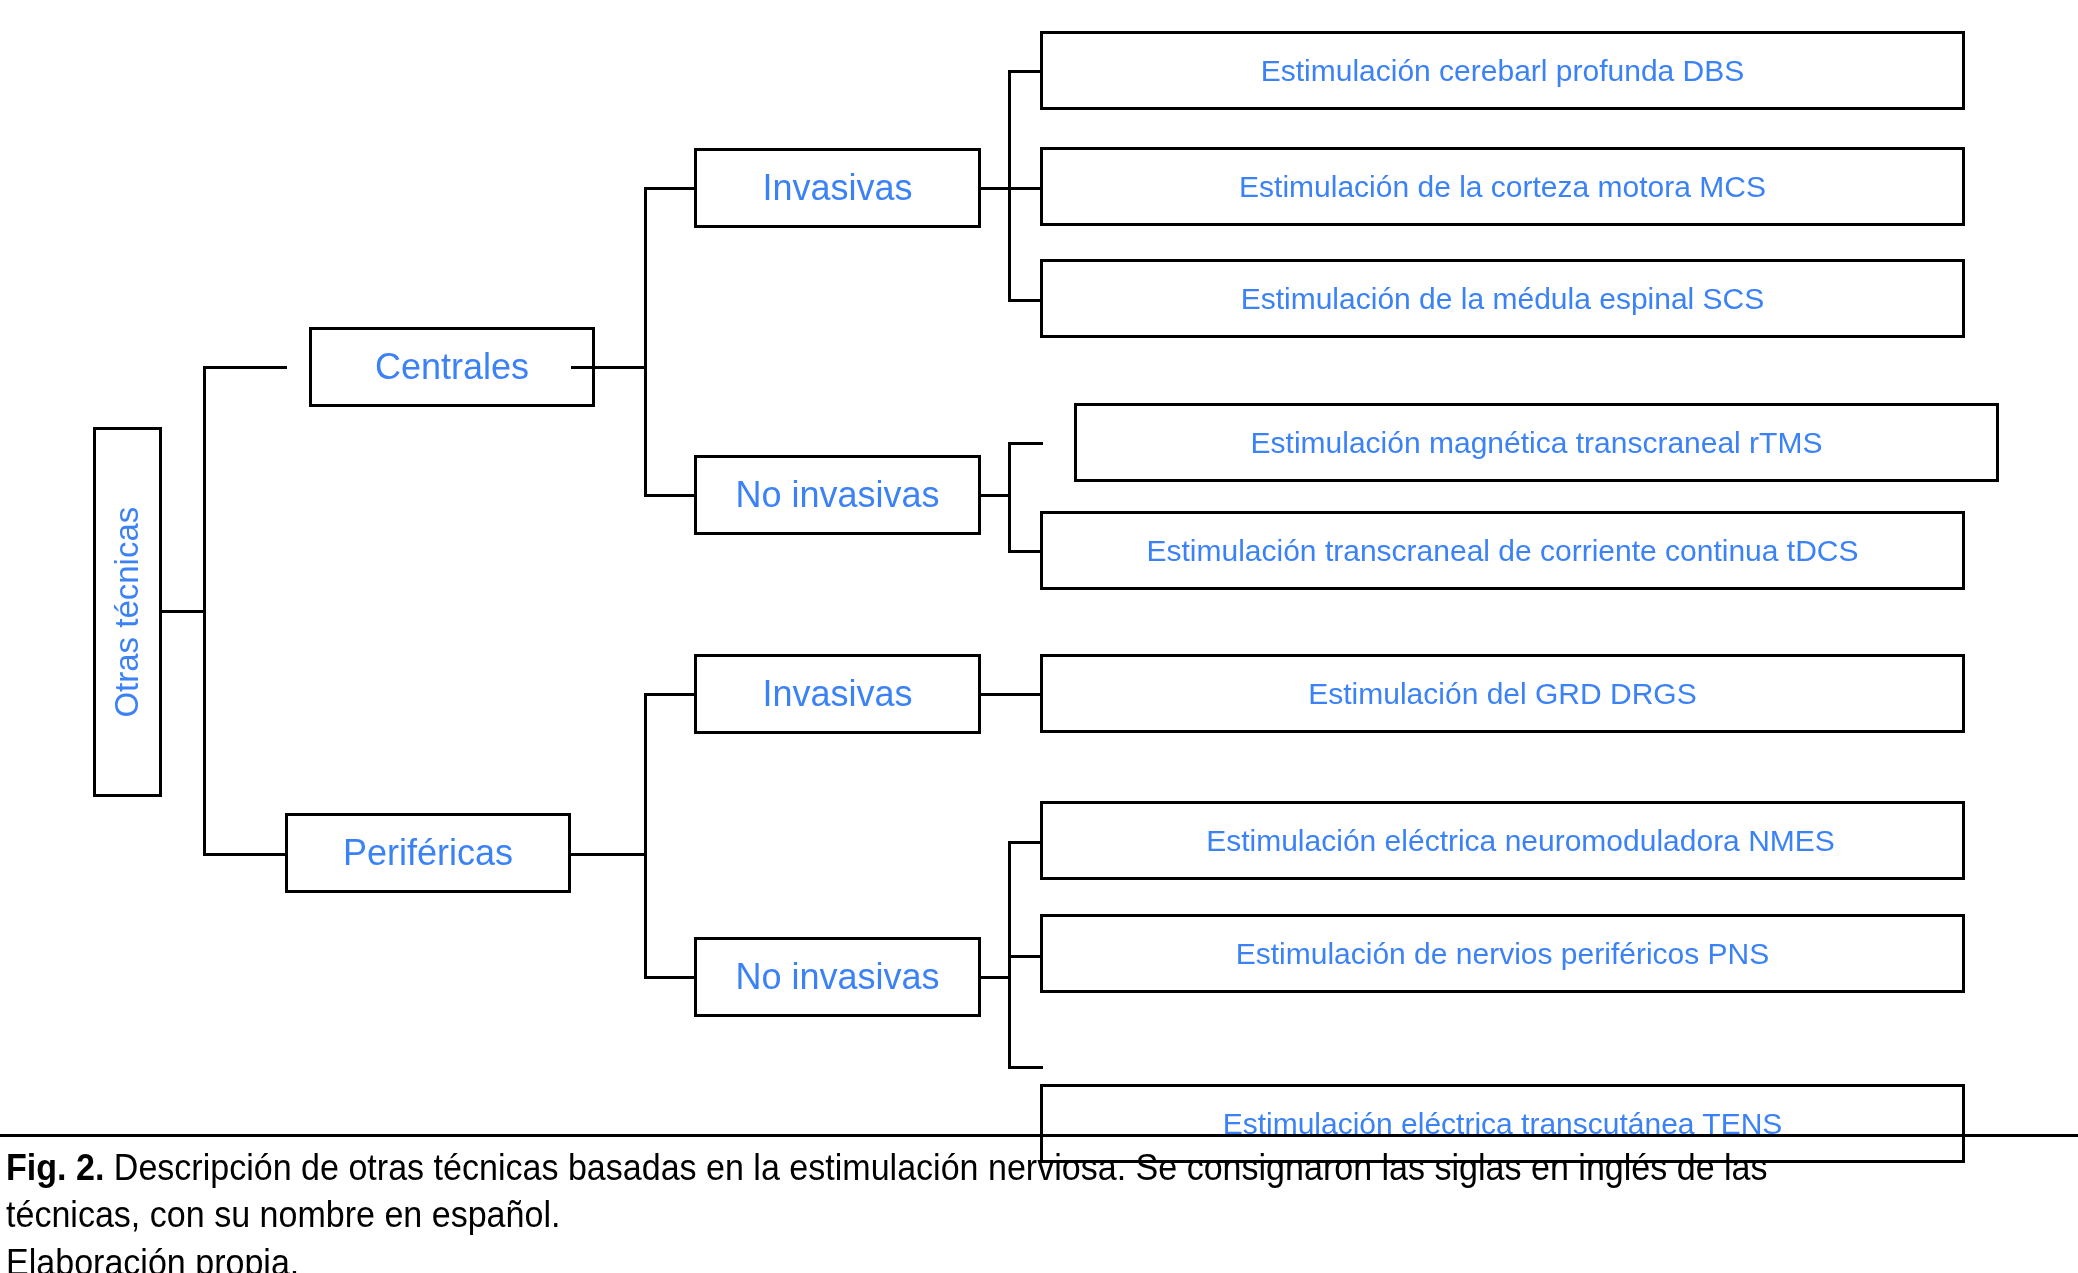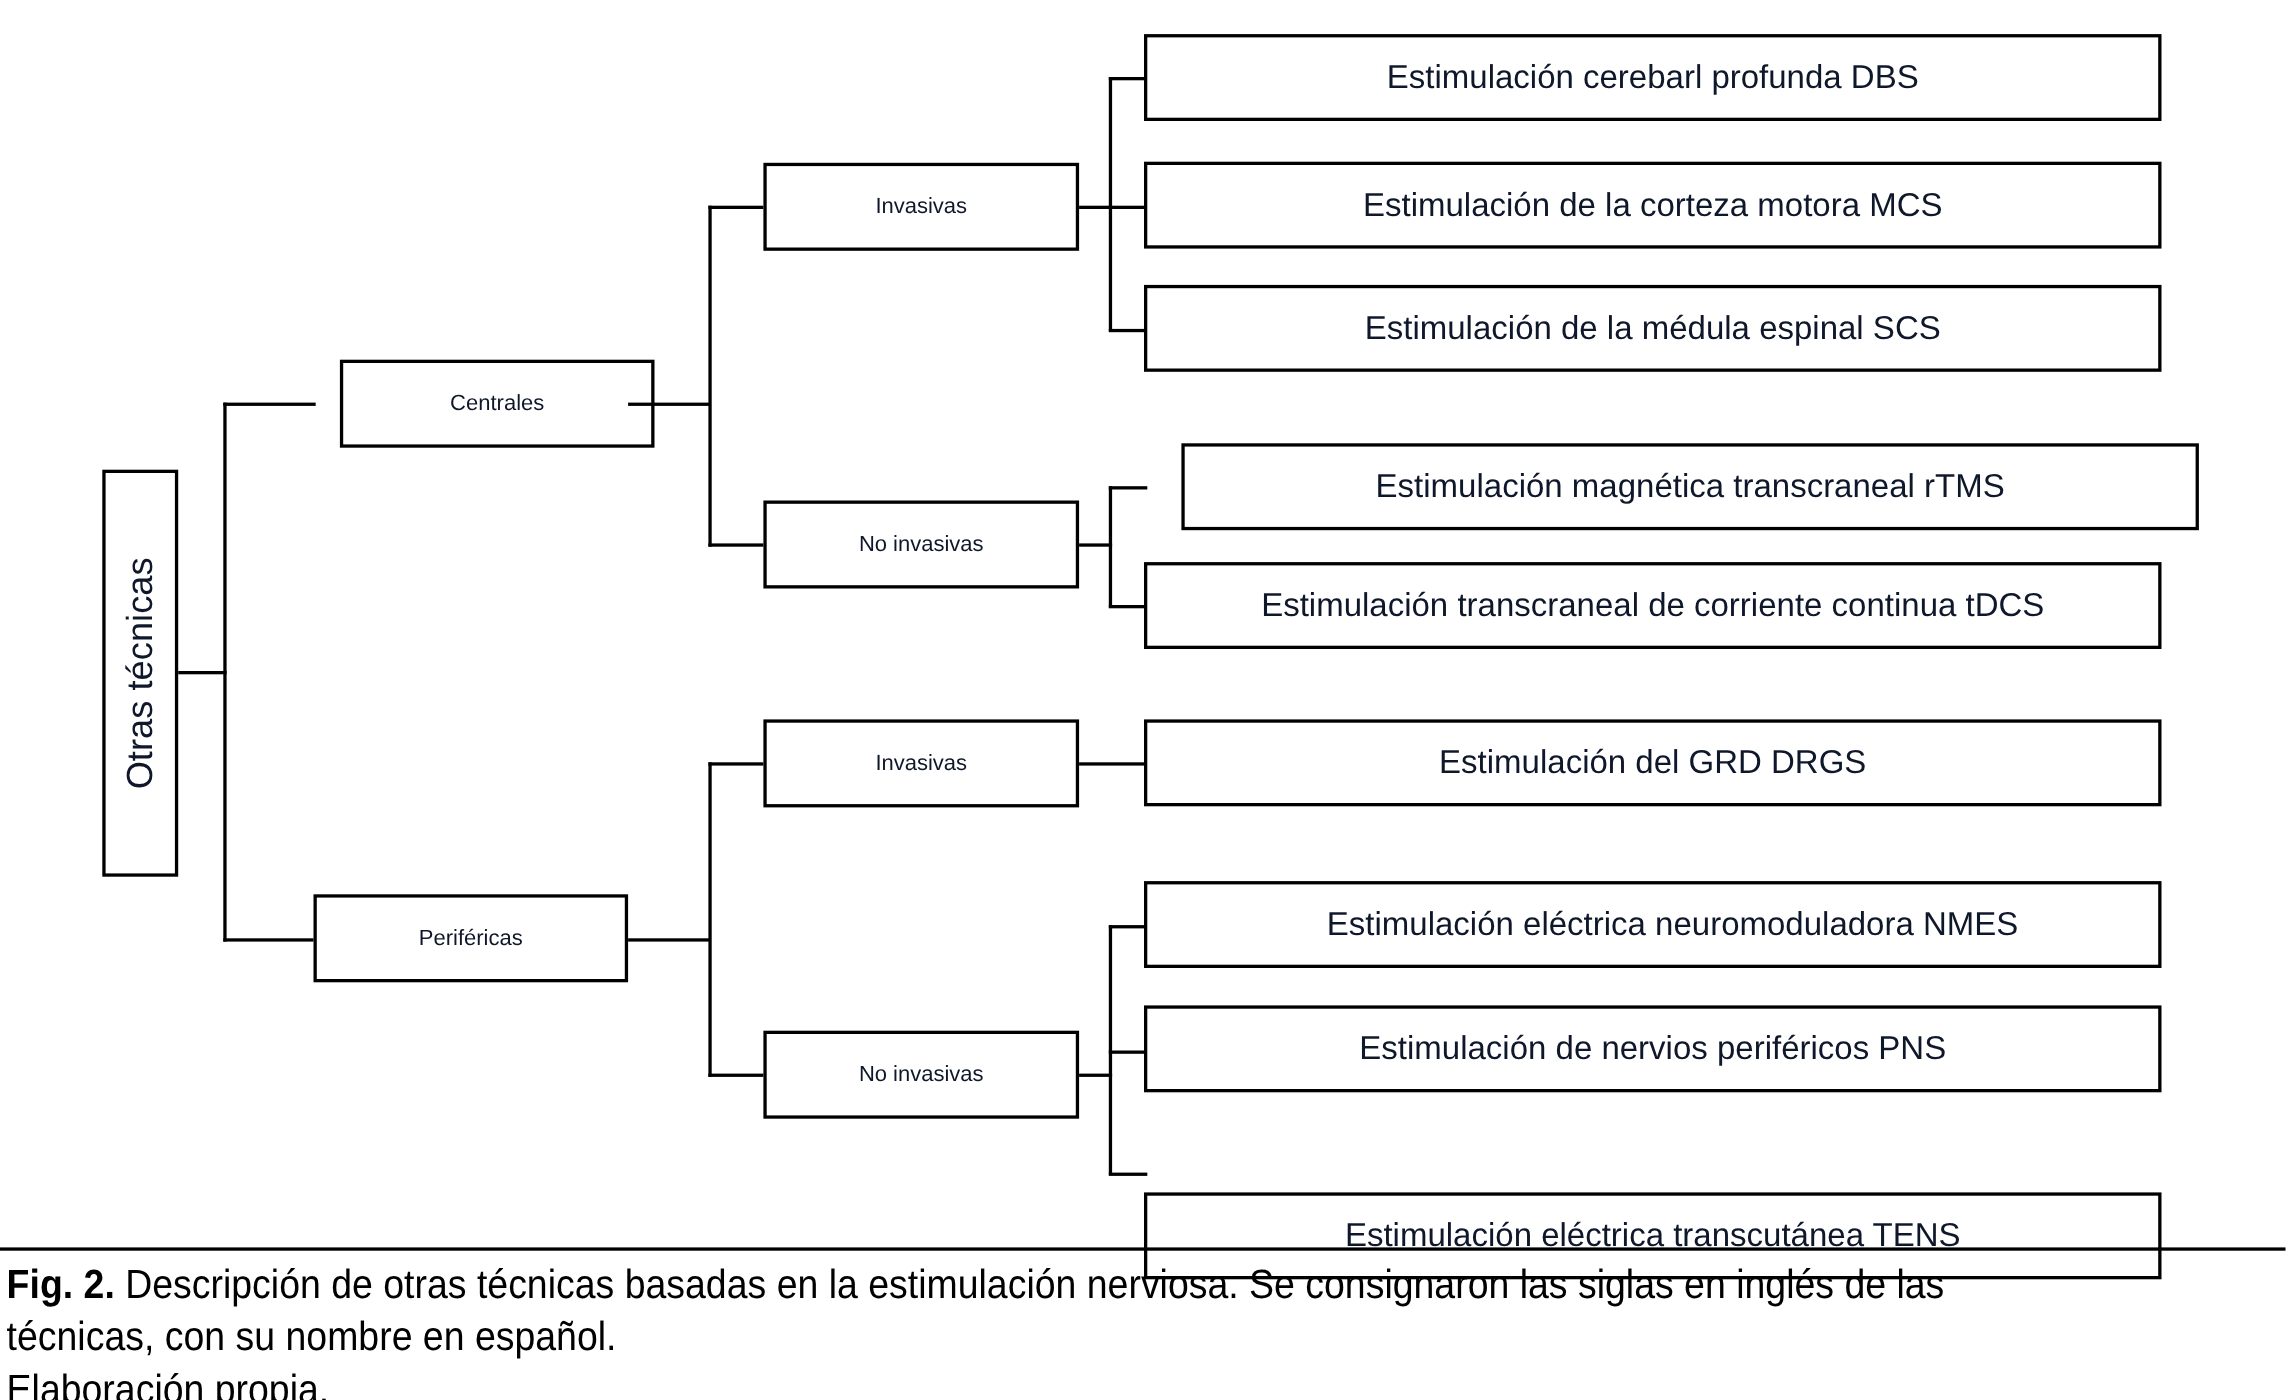--- a/index.html
+++ b/index.html
@@ -26,28 +26,28 @@
   }
   .node {
     position: absolute;
     box-sizing: border-box;
     border: 3px solid #000000;
     background: #ffffff;
     display: flex;
     align-items: center;
     justify-content: center;
     text-align: center;
-    color: #0f172a;
+    color: #3b82f6;
     line-height: 1.1;
   }
   .node.leaf {
     font-size: 30px;
   }
   .node.mid {
-    font-size: 20px;
+    font-size: 36px;
   }
   .node.root {
     font-size: 33px;
   }
   .node.root .vtext {
     transform: rotate(-90deg);
     white-space: nowrap;
     display: block;
   }
   

